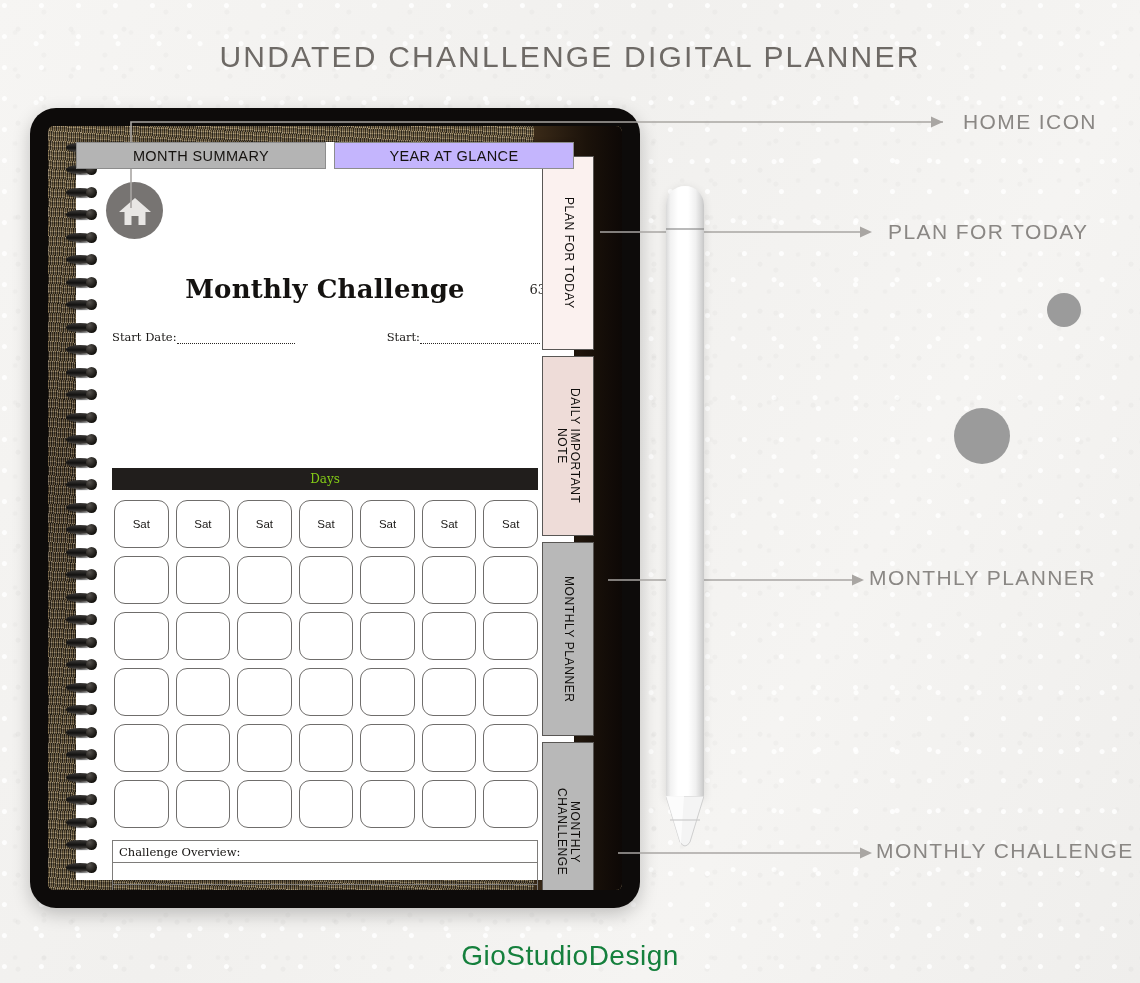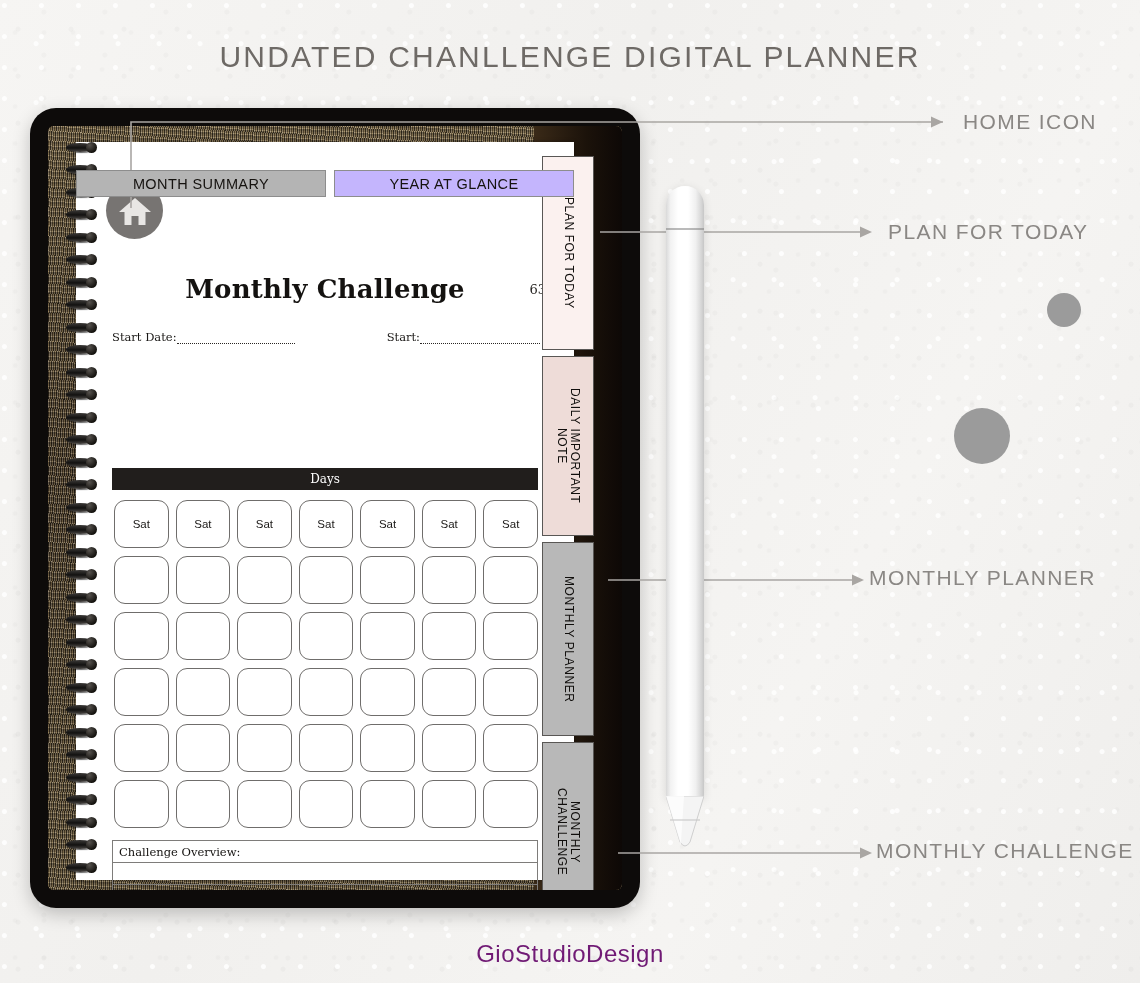--- a/index.html
+++ b/index.html
@@ -117,21 +117,20 @@
 
   
   .top-tabs {
     position: absolute;
     left: 28px;
     top: 16px;
     width: 498px;
     height: 21px;
     display: flex;
     z-index: 8;
-    margin-top: 28px;
   }
   .top-tab {
     height: 27px;
     display: flex;
     align-items: center;
     justify-content: center;
     font-size: 14.5px;
     color: #15120f;
     letter-spacing: 0.4px;
     border: 1px solid #8d8d8d;
@@ -235,21 +234,21 @@
   .form-line:last-child { border-bottom: none; }
 
   
   .days-bar {
     position: absolute;
     left: 2px;
     top: 288px;
     width: 426px;
     height: 22px;
     background: #211e1c;
-    color: #ffffff;
+    color: #84cc16;
     display: flex;
     align-items: center;
     justify-content: center;
     font-family: "DejaVu Serif", "Liberation Serif", serif;
     font-size: 12px;
   }
 
   
   .day-grid {
     position: absolute;
@@ -380,23 +379,23 @@
   }
   .dot-small { left: 1047px; top: 293px; width: 34px; height: 34px; }
   .dot-large { left: 954px; top: 408px; width: 56px; height: 56px; }
 
   .watermark {
     position: absolute;
     left: 0;
     top: 940px;
     width: 1140px;
     text-align: center;
-    font-size: 24px;
+    font-size: 28px;
     letter-spacing: 0.5px;
-    color: #701a75;
+    color: #15803d;
   }
 </style>
 </head>
 <body>
 
 <div class="headline">UNDATED CHANLLENGE DIGITAL PLANNER</div>
 
 <div class="tablet">
   <div class="tablet-screen">
 

